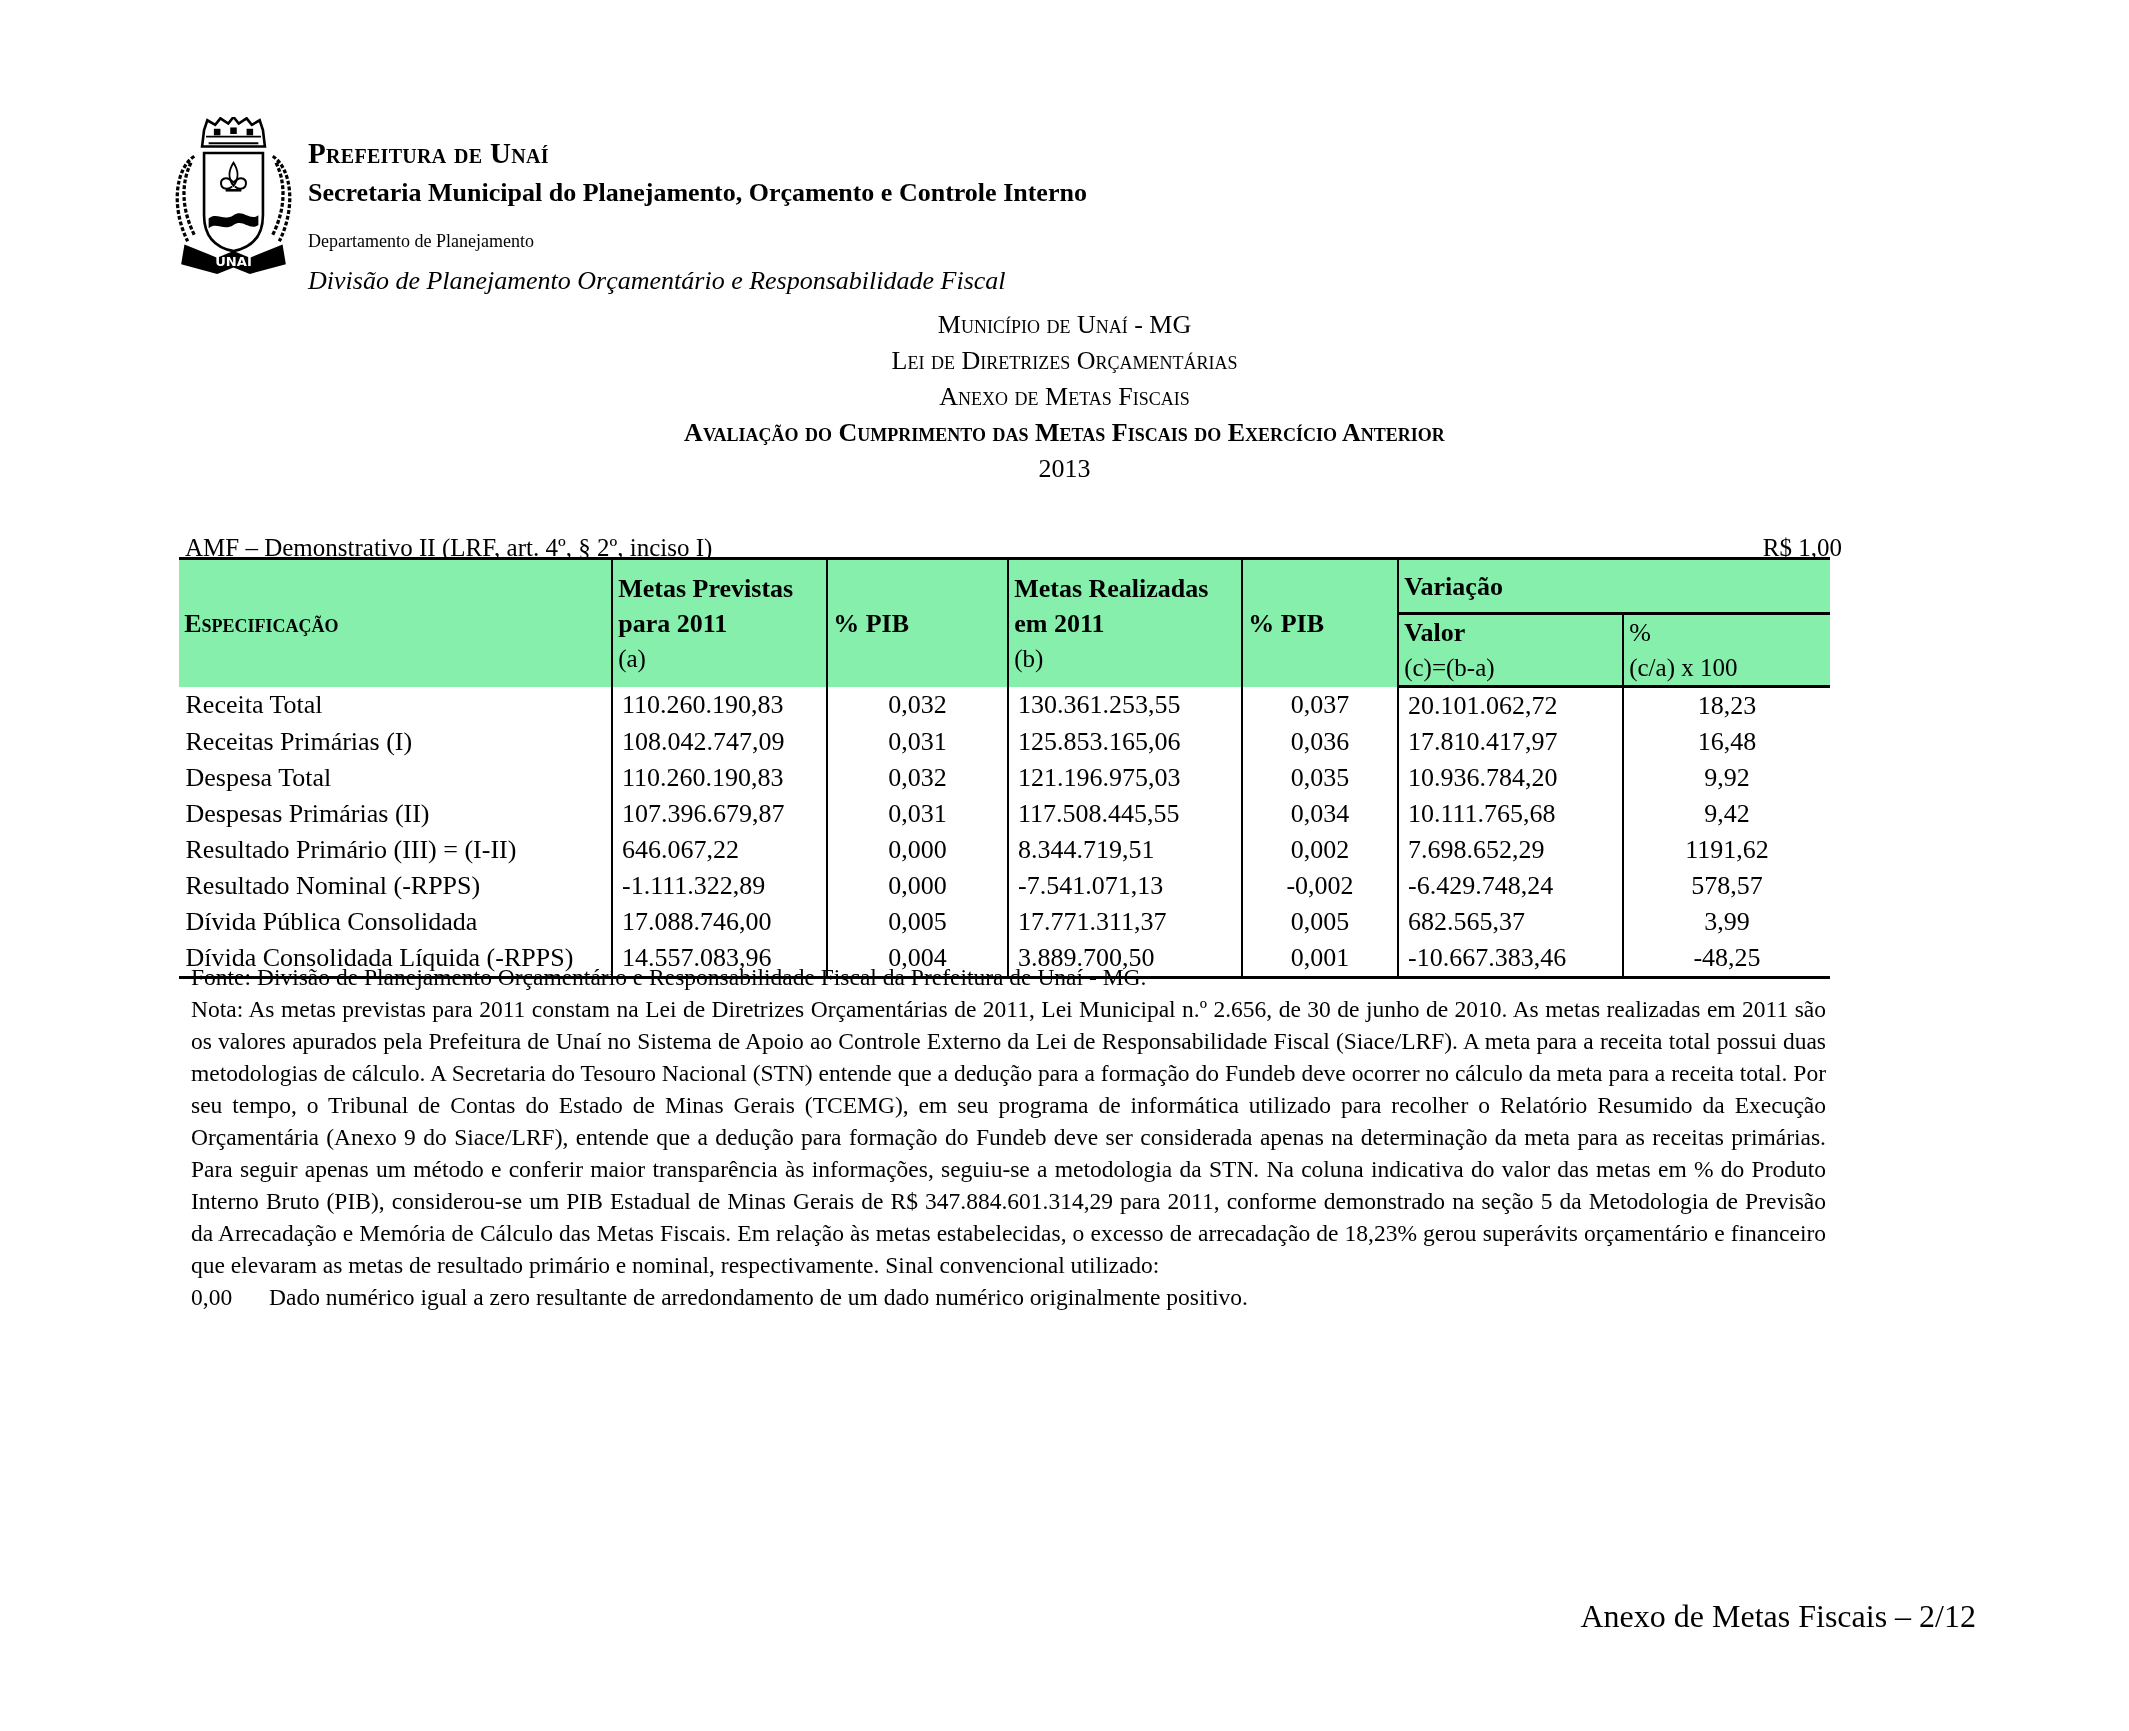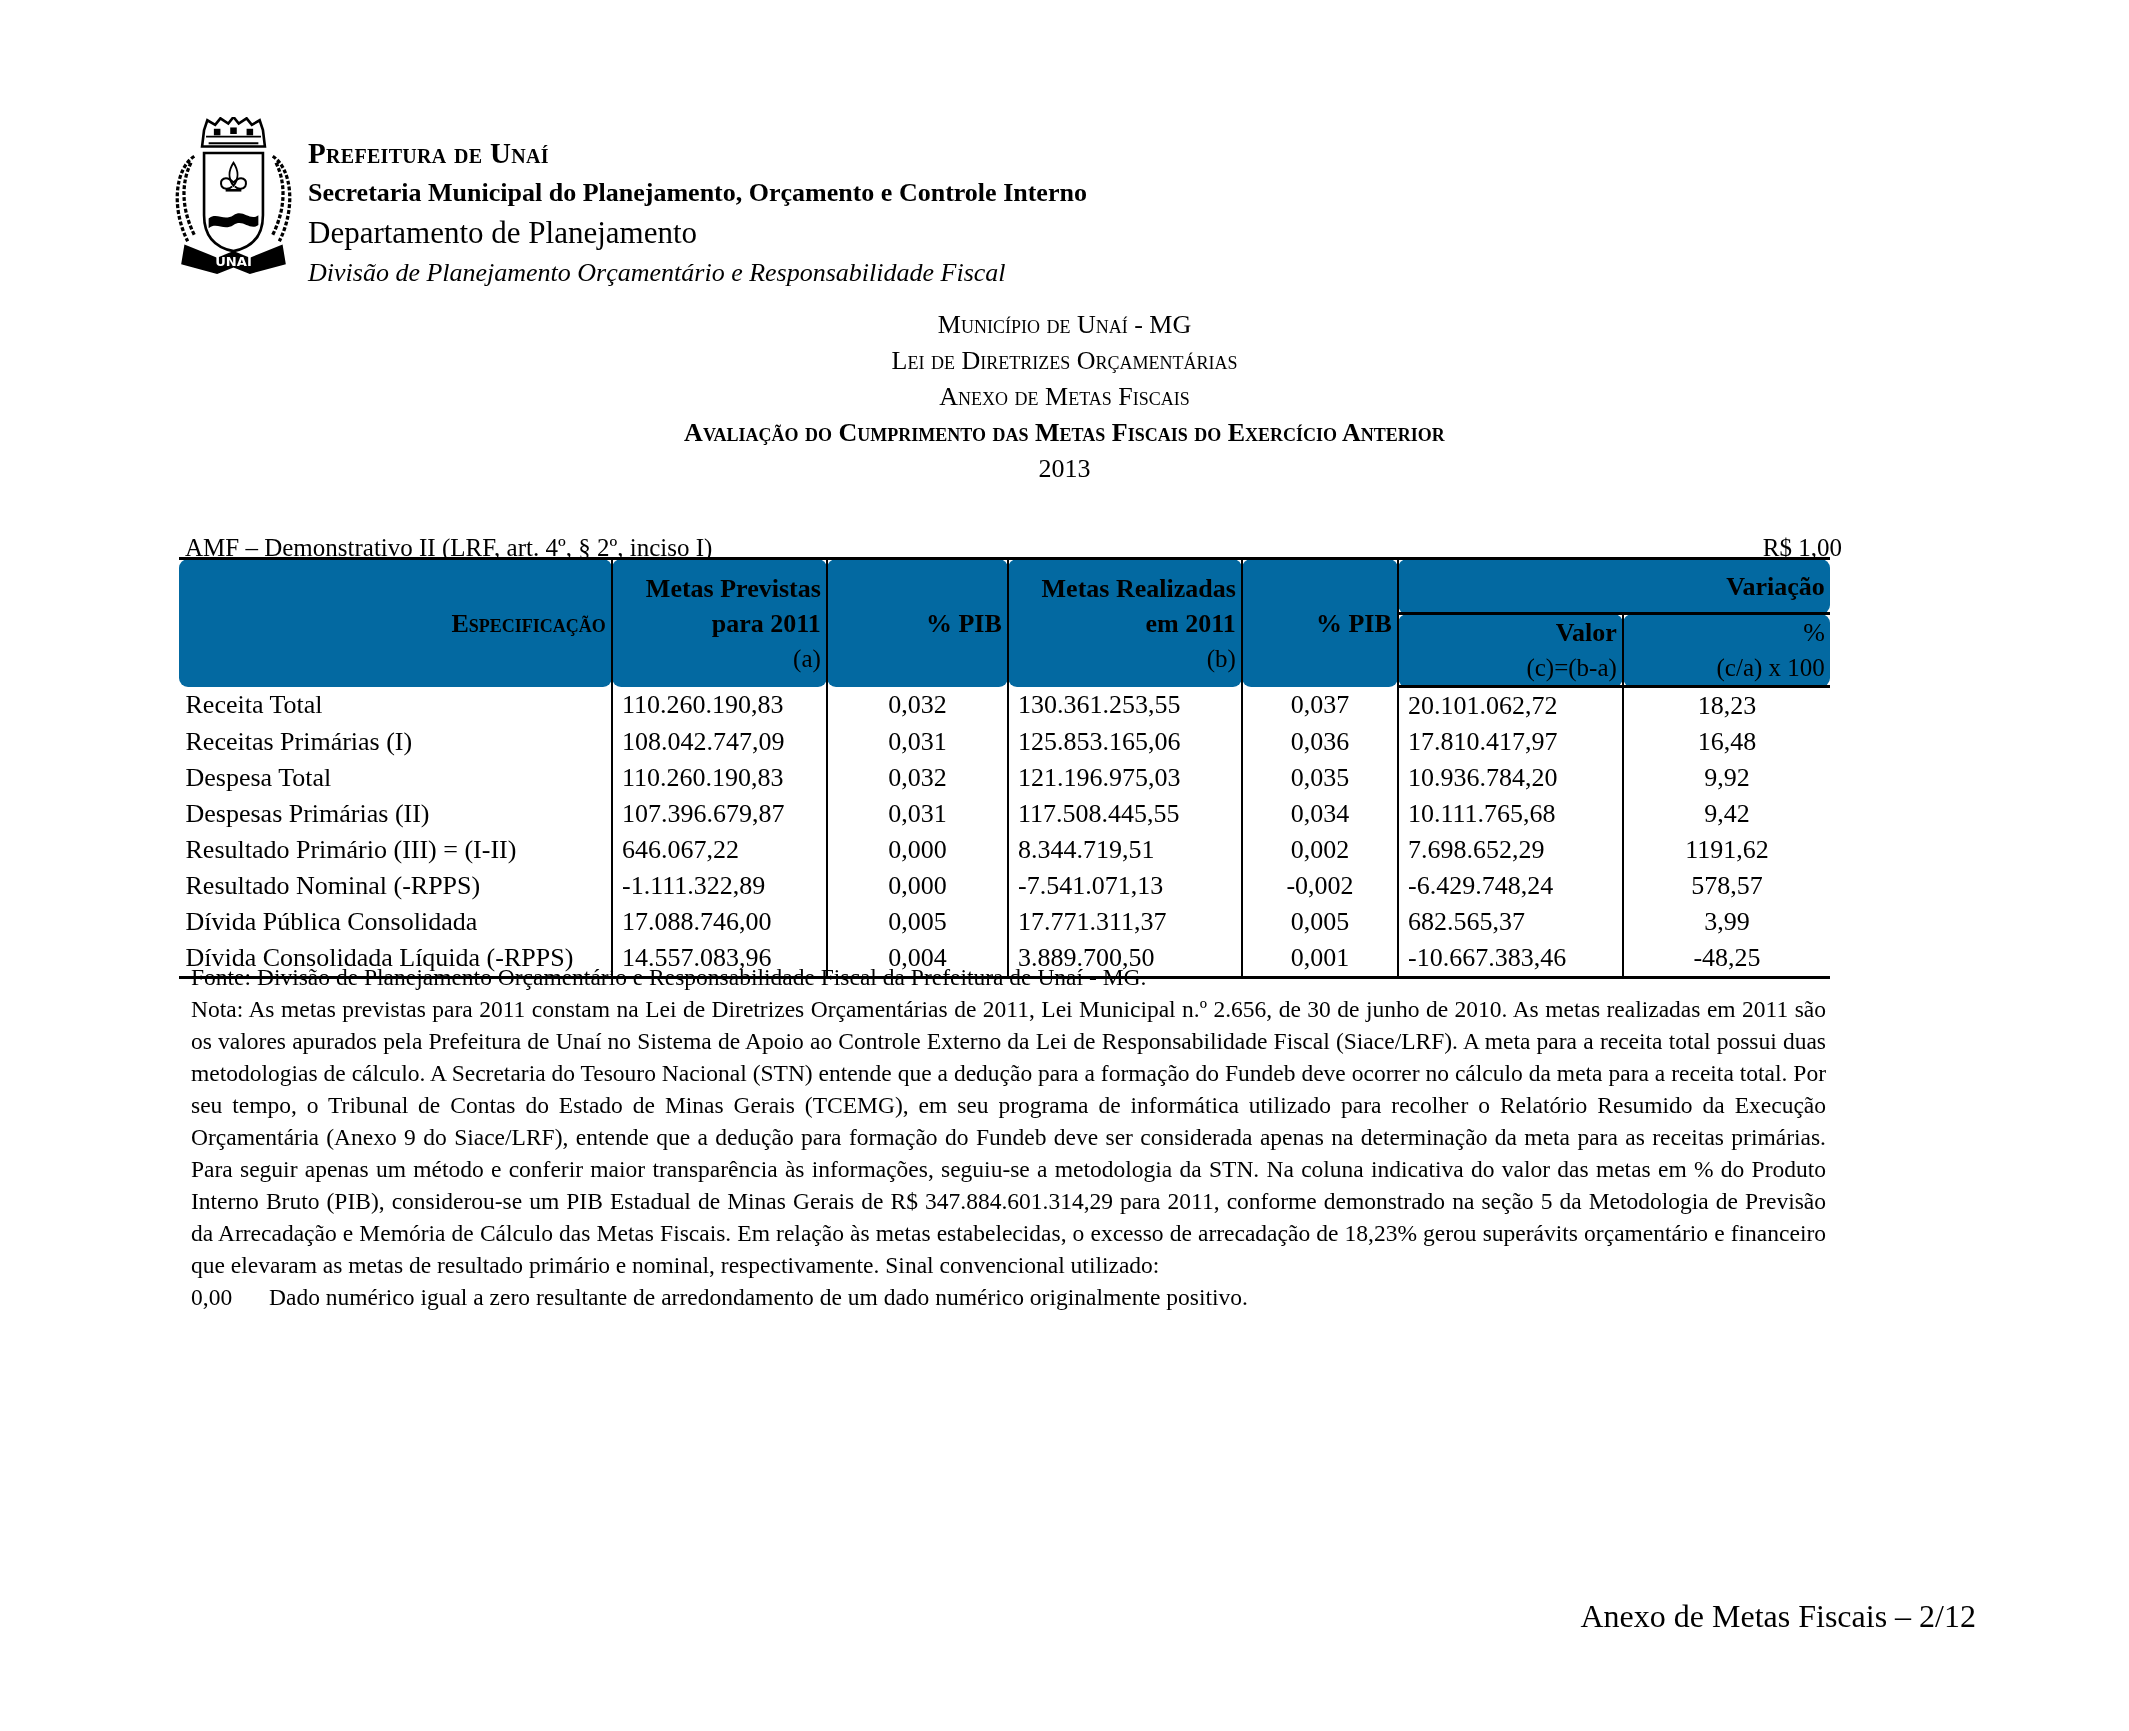--- a/index.html
+++ b/index.html
@@ -6,21 +6,21 @@
   body { width: 2129px; height: 1731px; position: relative; overflow: hidden;
          font-family: "Liberation Serif", "DejaVu Serif", serif; color: #000; }
 
   
   .letterhead { position: absolute; left: 168px; top: 117px; width: 1044px; height: 163px; }
   .crest { position: absolute; left: 0; top: 0; width: 131px; height: 157px; }
   .lh-text { position: absolute; left: 140px; top: 16px; }
   .lh-line { white-space: nowrap; line-height: 40px; }
   .lh-org { font-size: 29px; font-weight: bold; font-variant: small-caps; letter-spacing: 0.3px; }
   .lh-sec { font-size: 26px; font-weight: bold; }
-  .lh-dept { font-size: 31px; }
+  .lh-dept { font-size: 18px; margin-top: 8px; }
   .lh-div { font-size: 26px; font-style: italic; }
 
   
   .titles { position: absolute; left: 0; width: 2129px; top: 307px; text-align: center; }
   .t-line { font-size: 26px; line-height: 36px; font-variant: small-caps; white-space: nowrap; }
   .t-bold { font-weight: bold; }
   .t-year { font-variant: normal; }
 
   
   .caption { position: absolute; left: 185px; width: 1657px; top: 532px; height: 31px;
@@ -31,22 +31,22 @@
   
   .tbl { position: absolute; left: 179px; top: 557px; width: 1651px; border-collapse: collapse;
          table-layout: fixed; font-size: 26px; }
   .tbl col.c0 { width: 433px; }
   .tbl col.c1 { width: 215px; }
   .tbl col.c2 { width: 181px; }
   .tbl col.c3 { width: 234px; }
   .tbl col.c4 { width: 156px; }
   .tbl col.c5 { width: 225px; }
   .tbl col.c6 { width: 207px; }
-  .tbl thead th { background: #0369a1; font-weight: bold; padding: 0 5.2px; text-align: right;
-                  vertical-align: middle; line-height: 35px; border-radius: 9px; }
+  .tbl thead th { background: #86efac; font-weight: bold; padding: 0 5.2px; text-align: left;
+                  vertical-align: middle; line-height: 35px; }
   .tbl thead tr.h1 th { border-top: 3.9px solid #000; }
   .tbl thead tr.h1 th.var { border-bottom: 3.3px solid #000; height: 52px; }
   .tbl thead tr.h2 th { border-bottom: 3.9px solid #000; }
   .tbl .sub { display: block; font-weight: normal; font-size: 25px; }
   .tbl .smcap { font-variant: small-caps; }
   .tbl .vl { border-left: 2px solid #000; }
   .tbl tbody td { height: 36px; padding: 0 9px; line-height: 36px; white-space: nowrap; font-size: 26px; }
   .tbl tbody td.label { text-align: left; padding-left: 6.5px; }
   .tbl tbody td.num { text-align: left; }
   .tbl tbody td.ctr { text-align: center; }

